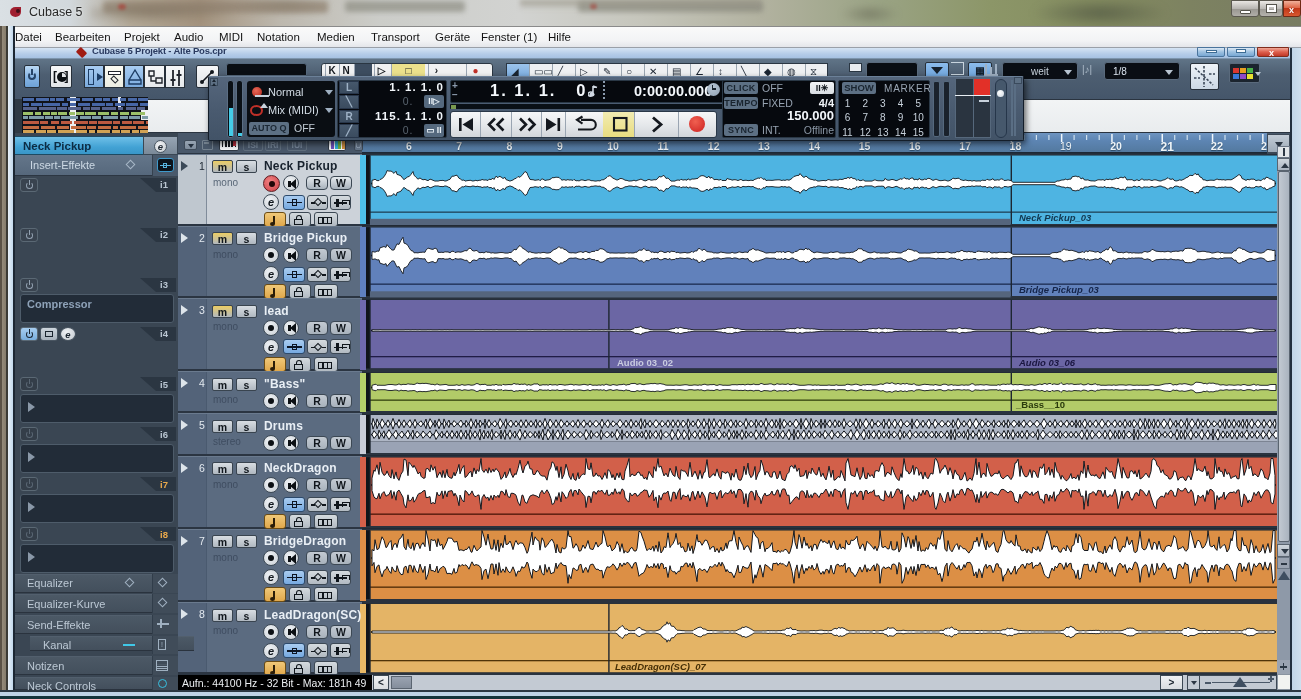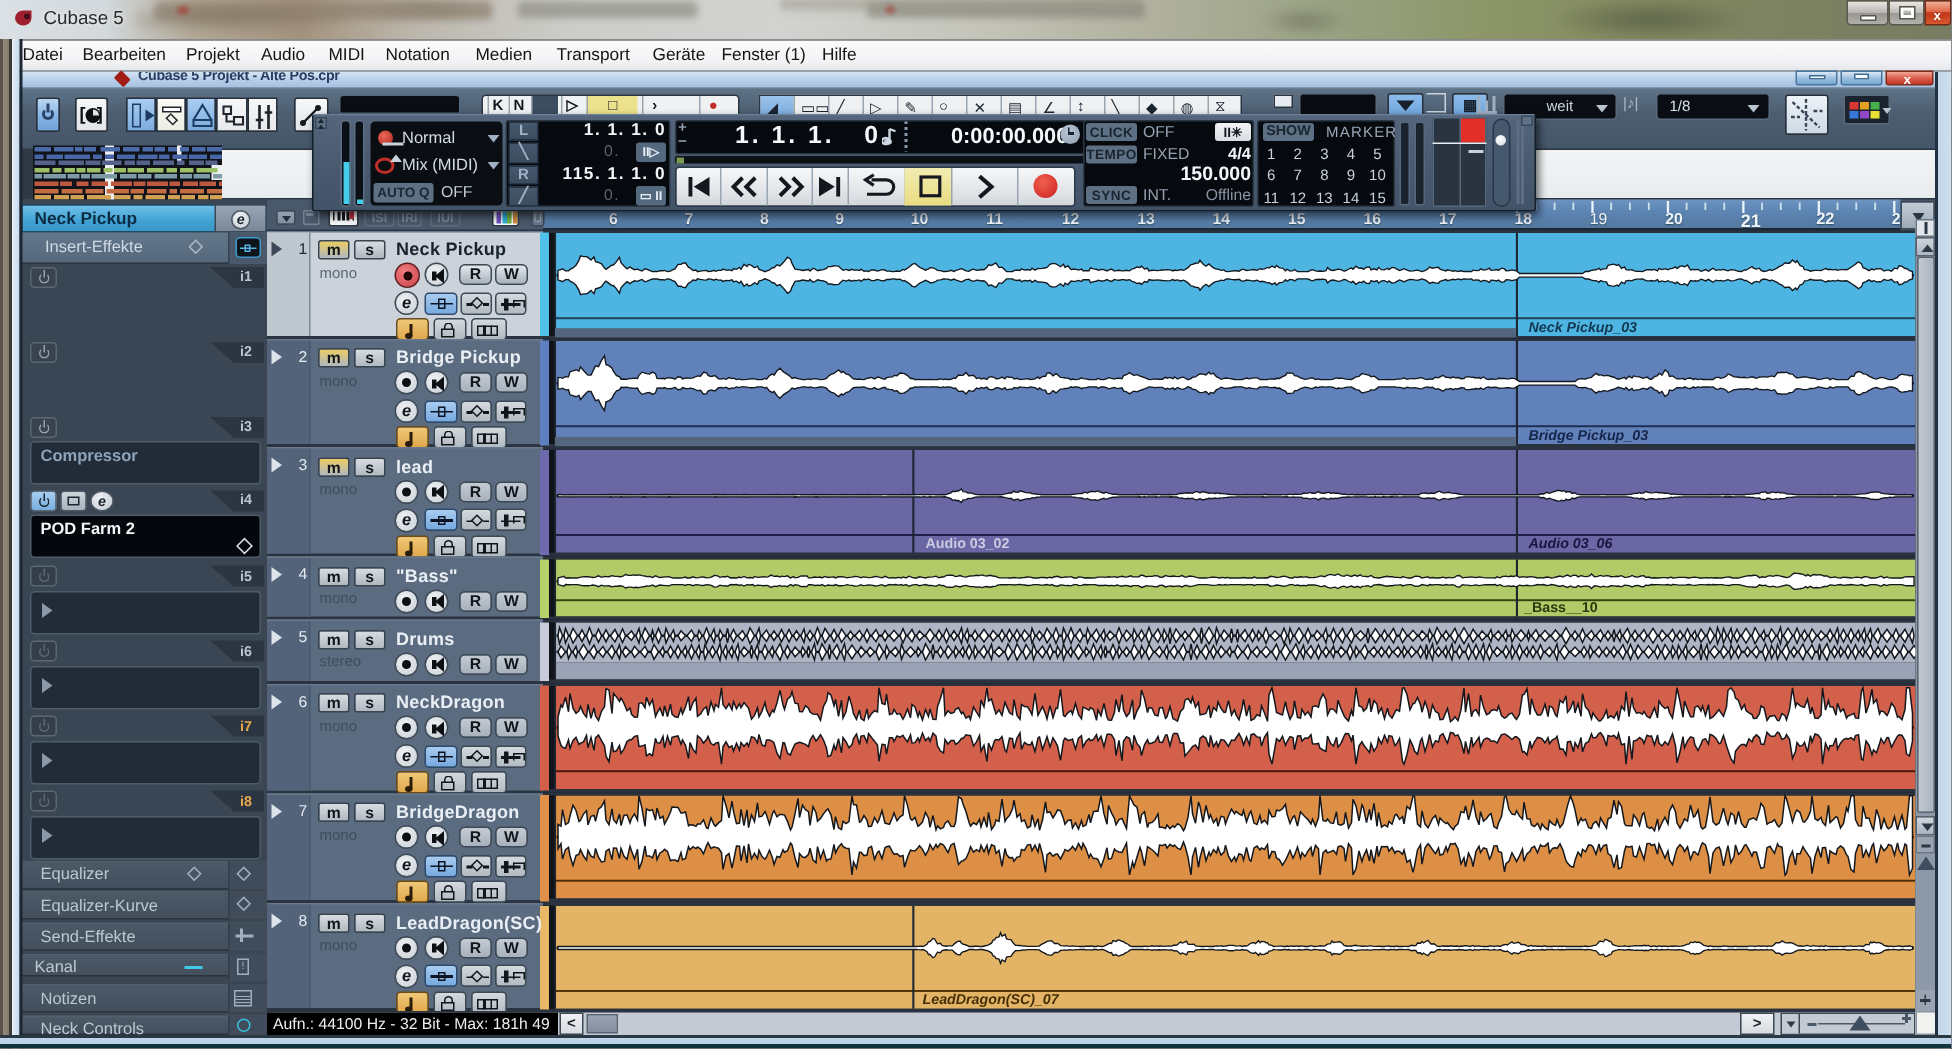--- a/index.html
+++ b/index.html
@@ -774,24 +774,20 @@
       <div class="abs" style="left:4.5px;top:3px;width:7px;height:7px;border:1.6px solid #1a2430;border-radius:50%;border-top-color:transparent;"></div>
       <div class="abs" style="left:7.6px;top:1px;width:1.8px;height:5px;background:#1a2430;"></div>
     </div>
 <div class="abs" style="left:40px;top:326.5px;width:18px;height:14px;background:linear-gradient(#cdd5dc,#a8b2bc);border:1px solid #4a5662;border-radius:3px;">
       <div class="abs" style="left:3.5px;top:3px;width:8px;height:6px;border:1.5px solid #1a242e;background:none;"></div>
     </div>
 <div class="abs" style="left:60px;top:326.5px;width:16px;height:14px;background:radial-gradient(circle at 40% 35%,#eef1f4,#c2c9cf);border:1px solid #4a5662;border-radius:50%;text-align:center;line-height:13px;font-size:9.5px;font-style:italic;font-weight:bold;color:#1a242e;">e</div>
 <div class="abs" style="left:140px;top:326.5px;position:absolute;width:0;height:0;border-left:16px solid transparent;border-top:14px solid #2b3642;"></div>
 <div class="abs" style="left:156px;top:326.5px;width:20px;height:14px;background:#2b3642;"></div>
 <div class="abs" style="left:160px;top:328.0px;position:absolute;font-size:9.5px;font-weight:bold;color:#b9c5d1;">i4</div>
-<div class="abs" style="left:20px;top:343.0px;width:154px;height:29px;background:#04070b;border:1px solid #4e5c6a;border-radius:3px;">
-      <span style="position:absolute;left:6px;top:3px;font-size:11px;font-weight:bold;color:#f2f6fa;">POD Farm 2</span>
-      <div class="abs" style="left:138px;top:16px;width:8px;height:8px;border:1.5px solid #d8e0e8;transform:rotate(45deg);background:#0000;"></div>
-    </div>
 <div class="abs" style="left:20px;top:377px;width:18px;height:14px;background:#343e49;border:1px solid #5a6874;border-radius:3px;">
       <div class="abs" style="left:4.5px;top:3px;width:7px;height:7px;border:1.6px solid #5a6774;border-radius:50%;border-top-color:transparent;"></div>
       <div class="abs" style="left:7.6px;top:1px;width:1.8px;height:5px;background:#5a6774;"></div>
     </div>
 <div class="abs" style="left:140px;top:377px;position:absolute;width:0;height:0;border-left:16px solid transparent;border-top:14px solid #2b3642;"></div>
 <div class="abs" style="left:156px;top:377px;width:20px;height:14px;background:#2b3642;"></div>
 <div class="abs" style="left:160px;top:378.5px;position:absolute;font-size:9.5px;font-weight:bold;color:#b9c5d1;">i5</div>
 <div class="abs" style="left:20px;top:393.5px;width:154px;height:29px;background:#222c38;border:1px solid #4e5c6a;border-radius:3px;">
       <div class="abs" style="left:7px;top:7px;width:0;height:0;border-top:5px solid transparent;border-bottom:5px solid transparent;border-left:7px solid #8a98a8;"></div>
     </div>
@@ -835,21 +831,21 @@
       <span style="position:absolute;left:13px;top:2.5px;font-size:11px;color:#bcc8d4;">Equalizer-Kurve</span>
     </div>
 <div class="abs" style="left:152px;top:594px;width:26px;height:19px;background:#404c59;border-left:1px solid #313d4a;"></div>
 <div class="abs" style="left:159px;top:599px;position:absolute;width:7px;height:7px;border:1.5px solid #9fb0c0;transform:rotate(45deg);"></div>
 <div class="abs" style="left:14px;top:615px;width:164px;height:18.5px;background:linear-gradient(#4c5966,#434f5c);border-bottom:1px solid #2a333e;border-top:1px solid #525f6d;">
       <span style="position:absolute;left:13px;top:2.5px;font-size:11px;color:#bcc8d4;">Send-Effekte</span>
     </div>
 <div class="abs" style="left:152px;top:615px;width:26px;height:18.5px;background:#404c59;border-left:1px solid #313d4a;"></div>
 <div class="abs" style="left:157px;top:623px;position:absolute;width:12px;height:1.5px;background:#9fb0c0;"></div>
 <div class="abs" style="left:160px;top:619px;position:absolute;width:2px;height:9px;background:#9fb0c0;"></div>
-<div class="abs" style="left:10px;top:635.5px;width:164px;height:15px;background:linear-gradient(#4c5966,#434f5c);border-bottom:1px solid #2a333e;border-top:1px solid #525f6d;">
+<div class="abs" style="left:30px;top:635.5px;width:164px;height:15px;background:linear-gradient(#4c5966,#434f5c);border-bottom:1px solid #2a333e;border-top:1px solid #525f6d;">
       <span style="position:absolute;left:13px;top:2.5px;font-size:11px;color:#bcc8d4;">Kanal</span>
     </div>
 <div class="abs" style="left:152px;top:635.5px;width:26px;height:18.5px;background:#404c59;border-left:1px solid #313d4a;"></div>
 <div class="abs" style="left:123px;top:643.5px;position:absolute;width:12px;height:2.5px;background:#40c8e8;"></div>
 <div class="abs" style="left:158px;top:639.0px;position:absolute;width:8px;height:11px;border:1.5px solid #9fb0c0;font-size:7px;color:#9fb0c0;text-align:center;line-height:10px;">!</div>
 <div class="abs" style="left:14px;top:656px;width:164px;height:18.5px;background:linear-gradient(#4c5966,#434f5c);border-bottom:1px solid #2a333e;border-top:1px solid #525f6d;">
       <span style="position:absolute;left:13px;top:2.5px;font-size:11px;color:#bcc8d4;">Notizen</span>
     </div>
 <div class="abs" style="left:152px;top:656px;width:26px;height:18.5px;background:#404c59;border-left:1px solid #313d4a;"></div>
 <div class="abs" style="left:156px;top:659.5px;position:absolute;width:12px;height:11px;border:1.5px solid #9fb0c0;background:linear-gradient(#0000 30%,#9fb0c0 31%,#9fb0c0 38%,#0000 39%,#0000 55%,#9fb0c0 56%,#9fb0c0 63%,#0000 64%,#0000 80%,#9fb0c0 81%,#9fb0c0 88%,#0000 89%);"></div>

